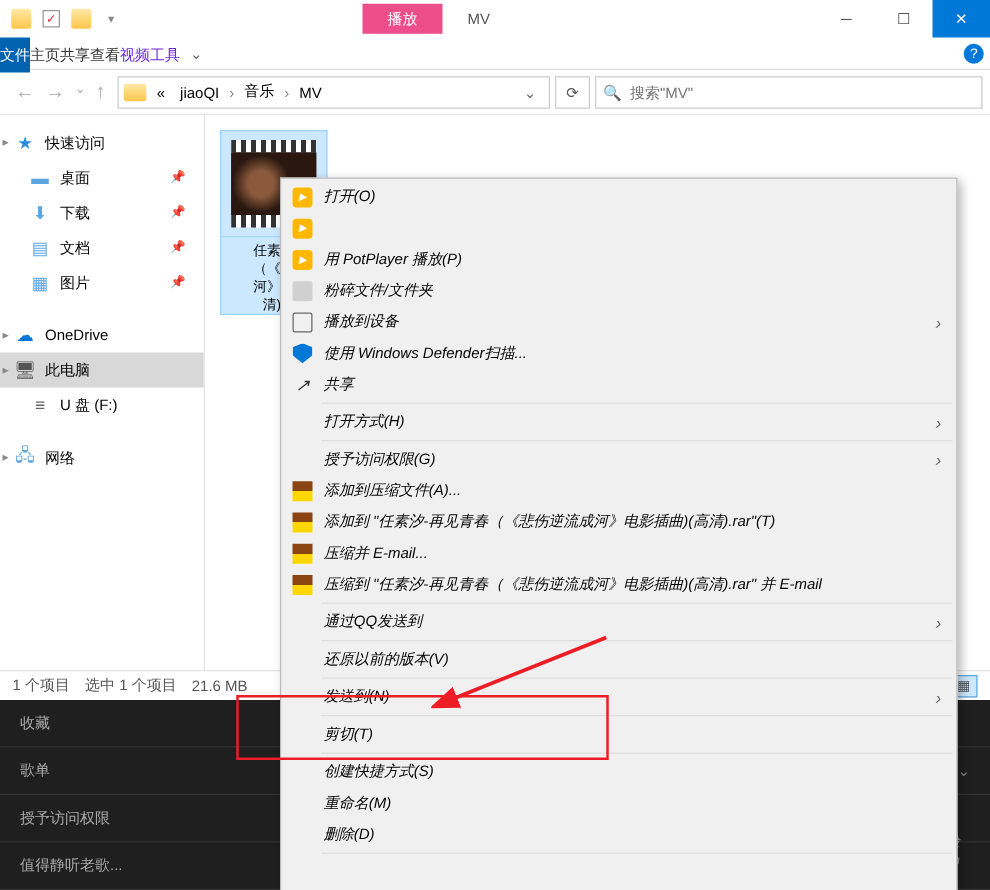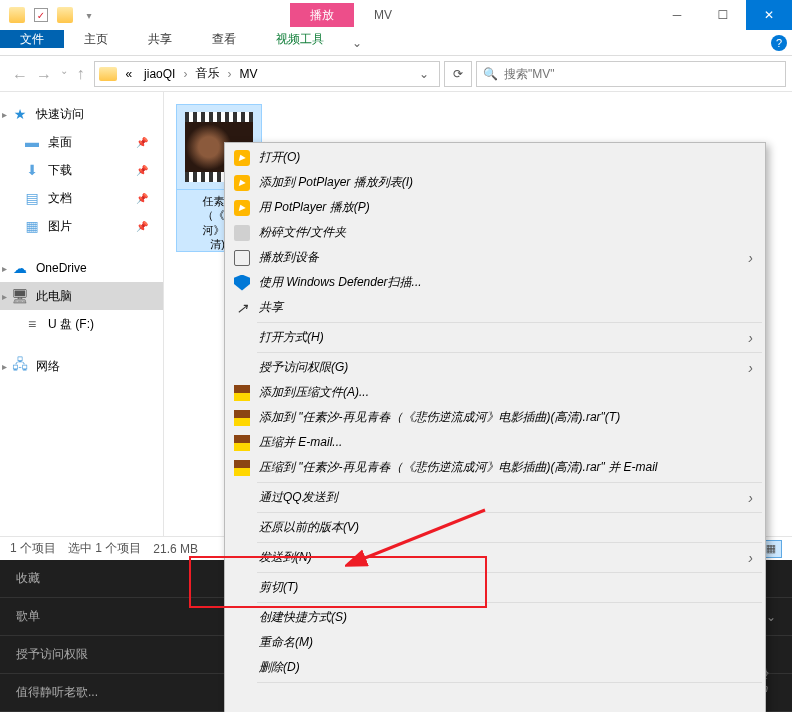--- a/index.html
+++ b/index.html
@@ -12,23 +12,23 @@
     .qat-icon { width: 22px; height: 22px; display: flex; align-items: center; justify-content: center; }
     .folder-smicon { width: 16px; height: 16px; background: linear-gradient(180deg,#ffe9a6,#ffc64b); border-radius: 2px; }
     .check-smicon { width: 14px; height: 14px; background: #fff; border: 1px solid #999; display:flex;align-items:center;justify-content:center;color:#d23; font-size:10px;}
     .tab-play { background: #ed4e8a; color: #fff; height: 24px; padding: 0 20px; display: flex; align-items: center; margin-left: 190px; font-size: 12px; }
     .title-text { margin-left: 20px; color: #555; }
     .window-controls { margin-left: auto; display: flex; }
     .win-ctrl { width: 46px; height: 30px; display: flex; align-items: center; justify-content: center; color: #555; }
     .win-ctrl.close { background: #0078d7; color: #fff; }
     
     .ribbon-tabs { height: 26px; display: flex; border-bottom: 1px solid #ddd; background: #fff; }
-    .rb-tab { padding: 0 20px; height: 18px; display: flex; align-items: center; color: #333; }
+    .rb-tab { padding: 0 0; height: 28px; display: flex; align-items: center; color: #333; }
     .rb-tab.file { background: #0063b1; color: #fff; }
-    .rb-tab.video { color: #15803d; }
+    .rb-tab.video { color: #6d28d9; }
     .help-icon { margin-left: auto; width: 26px; display:flex; align-items:center; justify-content:center; }
     .help-circle { width:16px; height:16px; border-radius:50%; background:#0078d7; color:#fff; display:flex;align-items:center;justify-content:center;font-size:11px; }
     .collapse-ribbon { width: 26px; display:flex;align-items:center;justify-content:center;color:#666; }
     
     .nav-bar { height: 36px; display: flex; align-items: center; gap: 4px; padding: 0 6px; border-bottom: 1px solid #e5e5e5; }
     .nav-arrows { display: flex; gap: 8px; color: #aaa; padding: 0 6px; }
     .nav-arrows span { font-size: 16px; }
     .addr-bar { flex: 1; height: 26px; border: 1px solid #ccc; display: flex; align-items: center; padding: 0 4px; gap: 4px; }
     .addr-folder { width: 18px; height: 14px; background: linear-gradient(180deg,#ffe9a6,#ffc64b); border-radius: 2px; }
     .addr-sep { color: #888; }
@@ -251,21 +251,20 @@
   <div class="cm-item">
       <span class="cm-icon">
         <div class="potplayer-ic"></div>
       </span>
       <span>打开(O)</span>
     </div>
   <div class="cm-item">
       <span class="cm-icon">
         <div class="potplayer-ic"></div>
       </span>
-      <span>添加到 PotPlayer 播放列表(I)</span>
     </div>
   <div class="cm-item">
       <span class="cm-icon">
         <div class="potplayer-ic"></div>
       </span>
       <span>用 PotPlayer 播放(P)</span>
     </div>
   <div class="cm-item">
       <span class="cm-icon">
         <div class="shredder-ic"></div>

